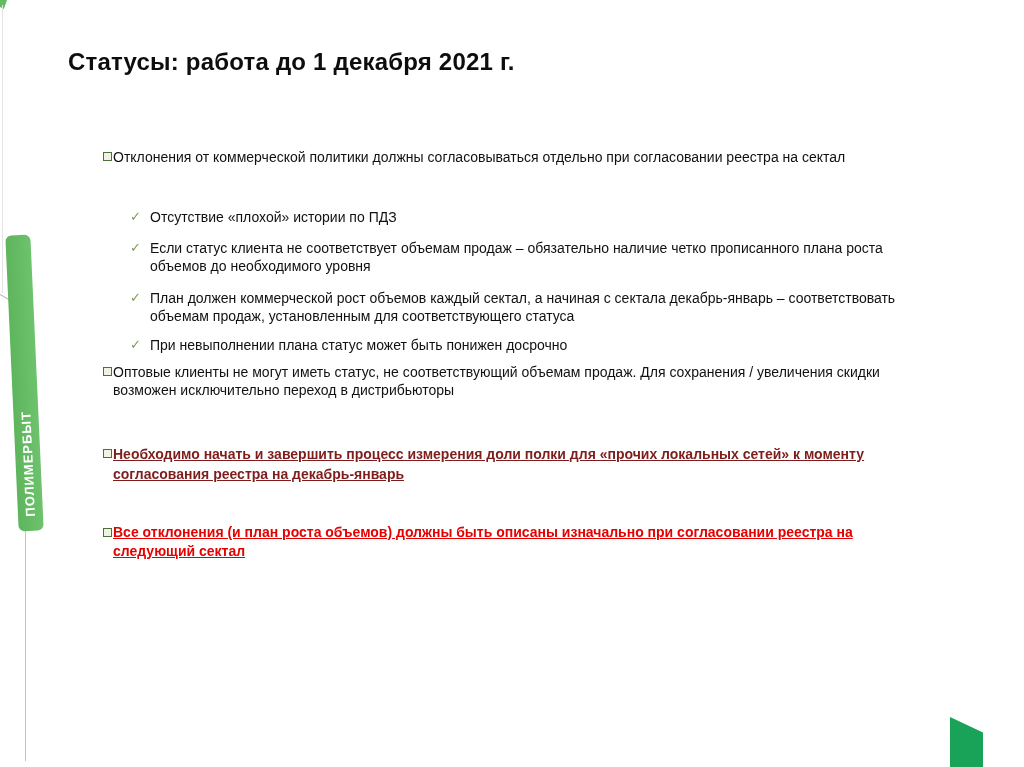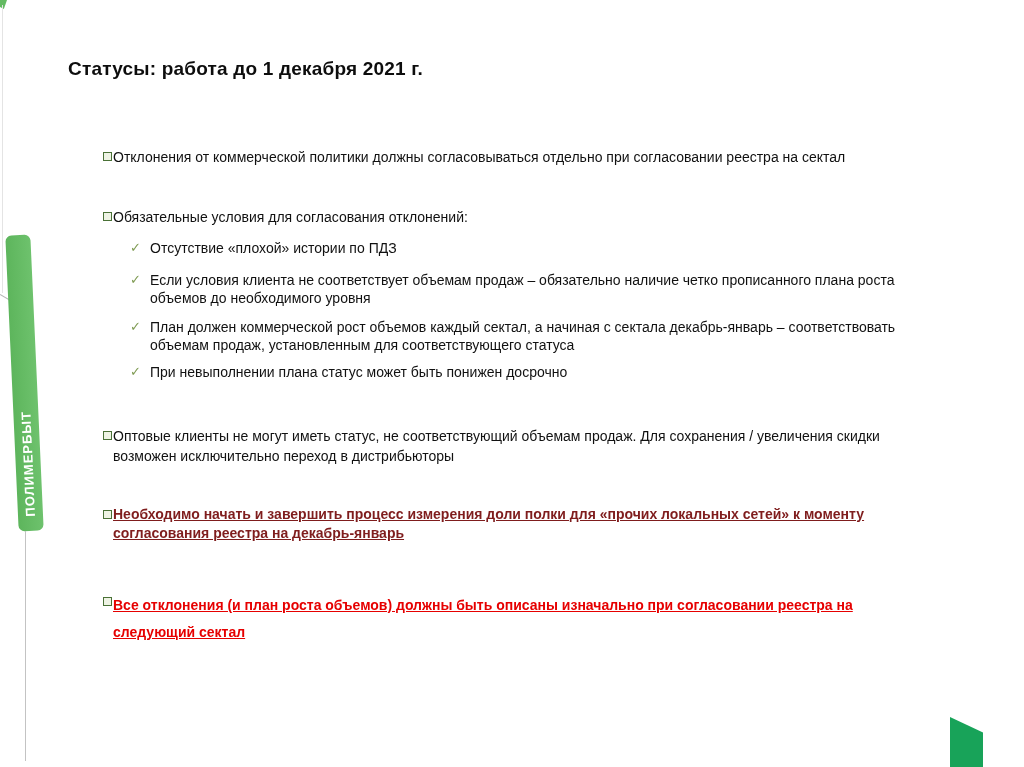--- a/index.html
+++ b/index.html
@@ -11,22 +11,22 @@
   }
   .slide{
     position:relative;
     width:1024px;height:767px;
     background:#ffffff;
     overflow:hidden;
   }
   
   .title{
     position:absolute;
-    left:68px;top:45px;
-    font-size:19px;
+    left:68px;top:32px;
+    font-size:24px;
     font-weight:bold;
     color:#0d0d0d;
     letter-spacing:0.2px;
     white-space:nowrap;
   }
   
   .corner-mark{
     position:absolute;
     left:0;top:0;width:7px;height:9px;
     background:var(--tab-green);
@@ -149,31 +149,27 @@
   <div class="side-tab">
     <span class="tab-label">ПОЛИМЕРБЫТ</span>
   </div>
   <div class="tail-line"></div>
 
   <div class="content" id="bullet-list">
       <div class="row main normal">
         <span class="marker"></span>
         <span class="txt">Отклонения от коммерческой политики должны согласовываться отдельно при согласовании реестра на сектал</span>
       </div>
-      <div class="row main normal">
-        <span class="marker"></span>
-        <span class="txt">Обязательные условия для согласования отклонений:</span>
-      </div>
       <div class="row sub normal">
         <span class="marker">✓</span>
         <span class="txt">Отсутствие «плохой» истории по ПДЗ</span>
       </div>
       <div class="row sub normal">
         <span class="marker">✓</span>
-        <span class="txt">Если условия клиента не соответствует объемам продаж – обязательно наличие четко прописанного плана роста объемов до необходимого уровня</span>
+        <span class="txt">Если статус клиента не соответствует объемам продаж – обязательно наличие четко прописанного плана роста объемов до необходимого уровня</span>
       </div>
       <div class="row sub normal">
         <span class="marker">✓</span>
         <span class="txt">План должен коммерческой рост объемов каждый сектал, а начиная с сектала декабрь-январь – соответствовать объемам продаж, установленным для соответствующего статуса</span>
       </div>
       <div class="row sub normal">
         <span class="marker">✓</span>
         <span class="txt">При невыполнении плана статус может быть понижен досрочно</span>
       </div>
       <div class="row main normal">

